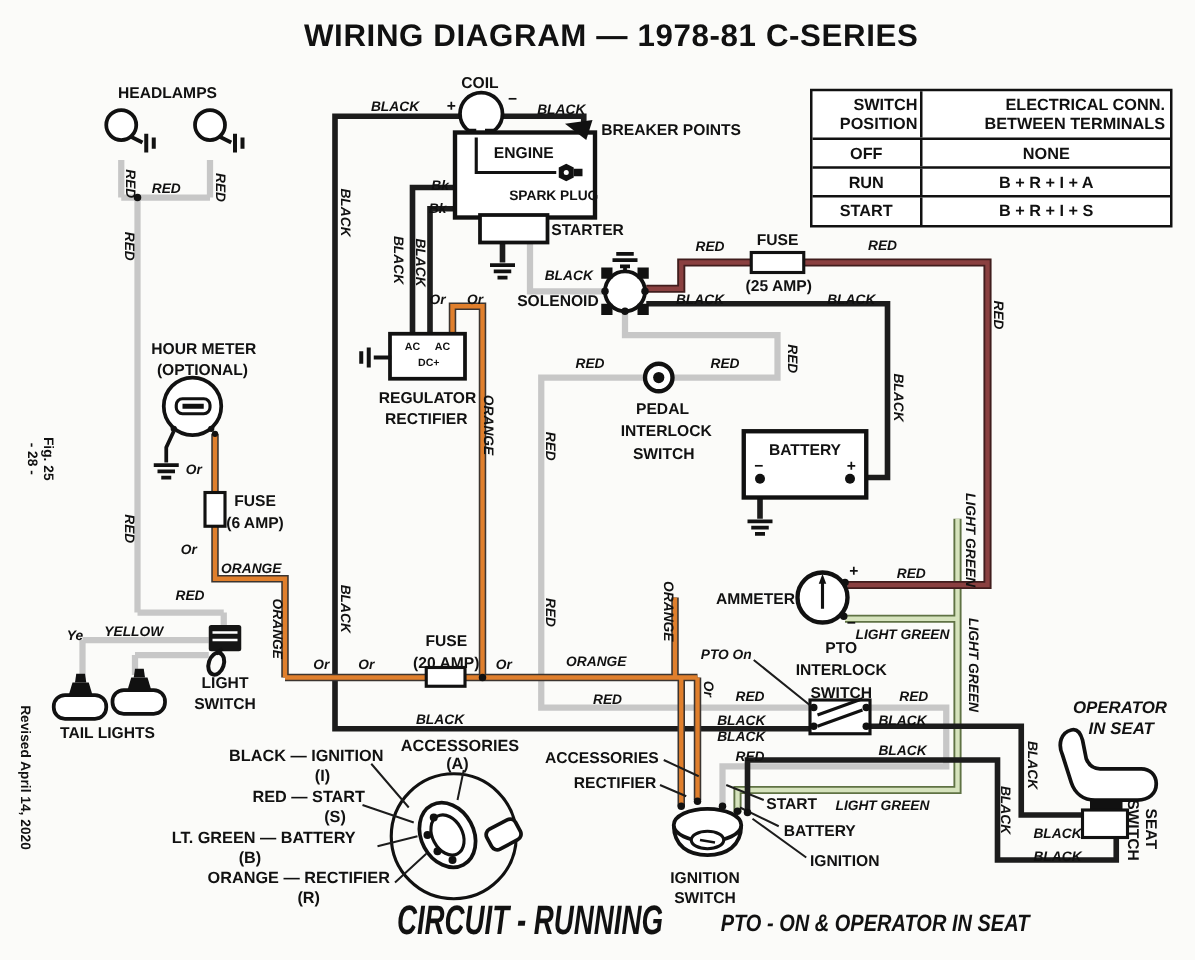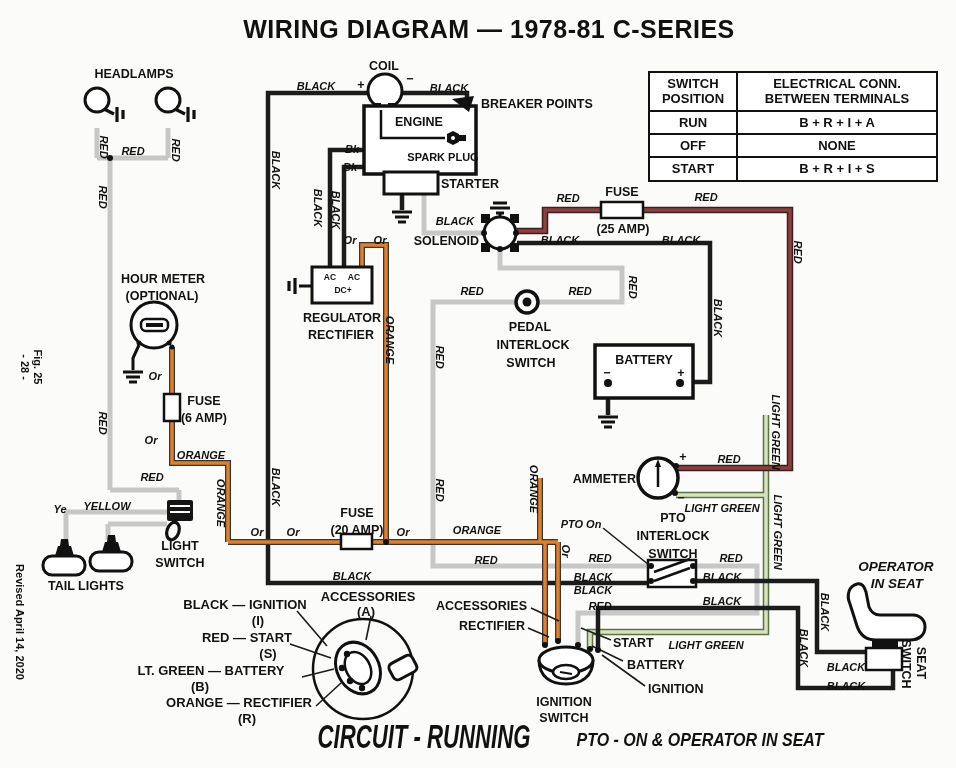--- a/index.html
+++ b/index.html
@@ -27,21 +27,21 @@
   .wm-in{stroke:var(--wire-maroon,#8a4040);stroke-width:3.5;fill:none;}
   .wo-out{stroke:var(--wire-orange-edge,#3a3a3a);stroke-width:6;fill:none;}
   .wo-in{stroke:var(--wire-orange,#e07f2c);stroke-width:3.5;fill:none;}
   .sym{stroke:var(--ink,#111);fill:#fff;}
   .sym-f{fill:var(--ink,#111);stroke:none;}
   .sline{stroke:var(--ink,#111);fill:none;}
   
   .swt{position:absolute;left:648px;top:71px;width:286px;border:2px solid var(--ink,#111);
        background:#fff;font-weight:700;font-size:13px;line-height:1.18;text-align:center;}
   .swt-row{display:flex;border-top:2px solid var(--ink,#111);}
-  .swt-row.hdr{border-top:none;}
+  .swt-row.hdr{border-top:none;text-align:right;}
   .swt-c1{width:82px;border-right:2px solid var(--ink,#111);padding:3px 2px;display:flex;align-items:center;justify-content:center;}
   .swt-c2{flex:1;padding:3px 4px;display:flex;align-items:center;justify-content:center;}
 </style>
 </head>
 <body>
 
 <div class="stage">
   <svg width="956" height="768" viewBox="0 0 956 768">
 
     <g>
@@ -360,26 +360,26 @@
       </g>
   </svg>
 
   <div class="swt">
     <div class="swt-row hdr">
       <div class="swt-c1">SWITCH POSITION</div>
       <div class="swt-c2">ELECTRICAL CONN. BETWEEN TERMINALS</div>
     </div>
     <div id="swt-body">
         <div class="swt-row">
+          <div class="swt-c1">OFF</div>
+          <div class="swt-c2">NONE</div>
+        </div>
+        <div class="swt-row">
           <div class="swt-c1">RUN</div>
           <div class="swt-c2">B + R + I + A</div>
-        </div>
-        <div class="swt-row">
-          <div class="swt-c1">OFF</div>
-          <div class="swt-c2">NONE</div>
         </div>
         <div class="swt-row">
           <div class="swt-c1">START</div>
           <div class="swt-c2">B + R + I + S</div>
         </div>
       </div>
   </div>
 </div>
 
 </body></html>

